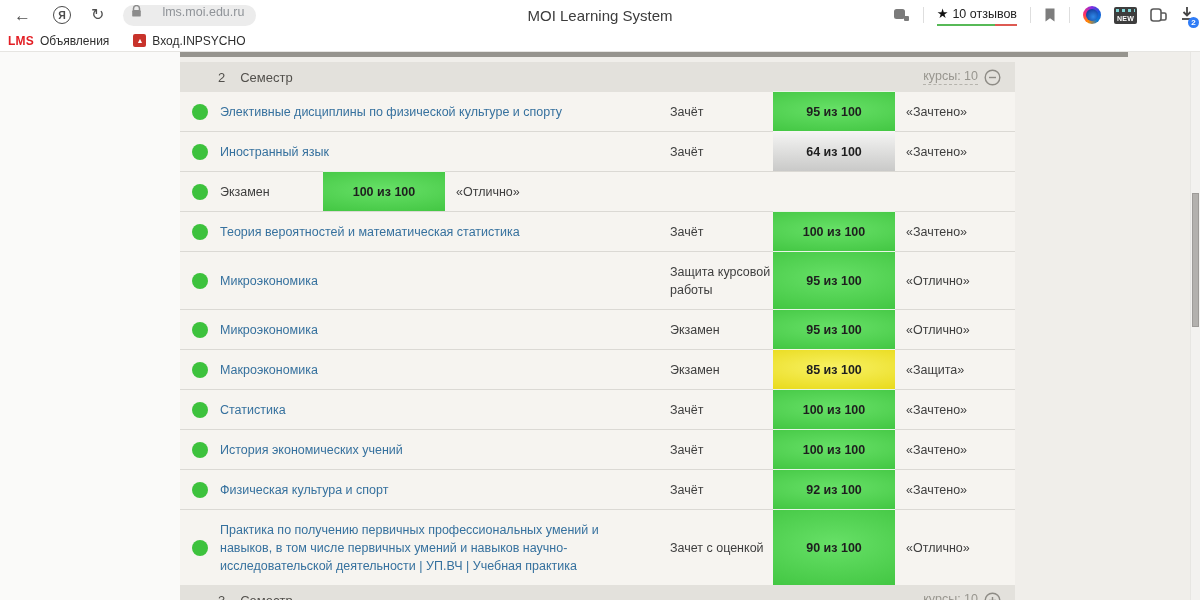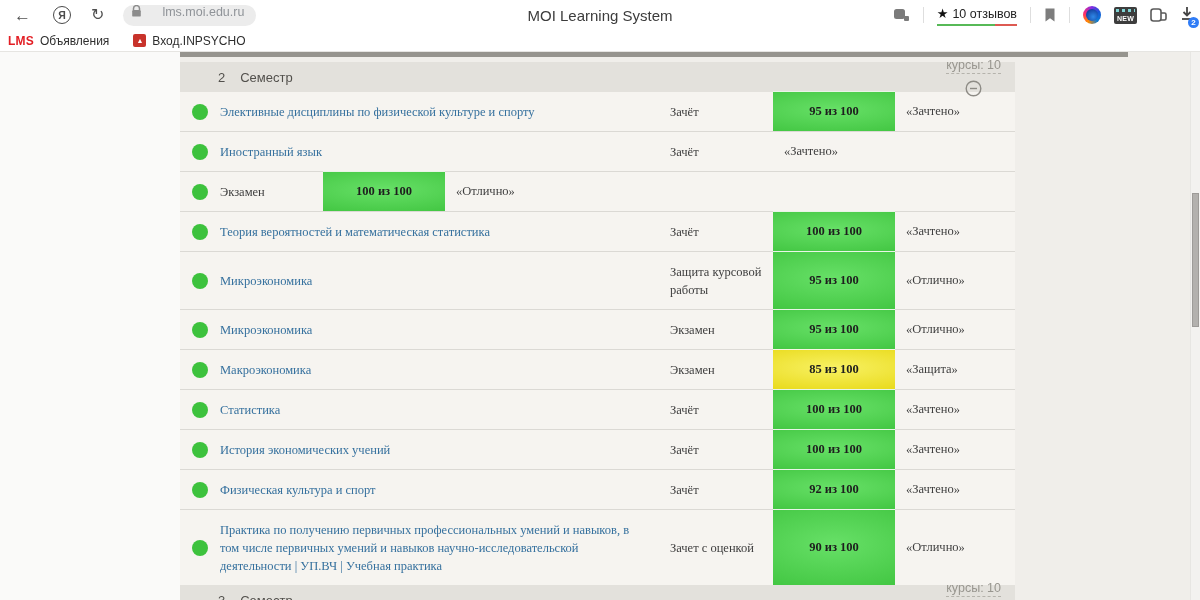--- a/index.html
+++ b/index.html
@@ -48,26 +48,26 @@
 
   
   .content { position:relative; height:548px; background:#f0eeea; overflow:hidden; }
   .left-strip { position:absolute; left:0; top:0; width:180px; height:100%; background:#fafaf9; }
   .top-strip { position:absolute; left:180px; top:0; width:948px; height:5px; background:#96948e; }
   .table { position:absolute; left:180px; top:10px; width:835px; }
 
   .sec-header { height:30px; background:#e3e1dc; display:flex; align-items:center; padding:0 14px 0 38px; }
   .sec-num { font-size:13px; color:#52504c; }
   .sec-label { font-size:13px; color:#52504c; margin-left:15px; }
-  .sec-right { margin-left:auto; display:flex; align-items:center; gap:6px;flex-direction:column; }
+  .sec-right { margin-left:auto; display:flex; align-items:center; gap:6px; }
   .courses-link { font-size:12.5px; color:#98968f; border-bottom:1px dashed #b5b3ac; padding-bottom:1px; cursor:pointer; }
   .circ-icon { cursor:pointer; display:flex; }
 
   .rows { background:#f6f4f0; }
-  .row { display:flex; align-items:center; position:relative;font-family:Liberation Serif, serif; }
+  .row { display:flex; align-items:center; position:relative; }
   .row + .row { border-top:1px solid #dbd9d4; }
   .dot-cell { flex:0 0 40px; display:flex; justify-content:flex-start; padding-left:12px; }
   .dot { width:16px; height:16px; border-radius:50%; background:#3dc23d; }
   .name-cell { flex:0 0 450px; padding:10.5px 30px 10.5px 0; font-size:12.5px; line-height:18px; color:#36719e; cursor:pointer; }
   .type-cell { flex:0 0 103px; padding:10.5px 0; font-size:12.5px; line-height:18px; color:#3e3e3e; }
   .badge-cell { flex:0 0 122px; align-self:stretch; display:flex; align-items:center; justify-content:center;
     margin-top:-1px; border-top:1px solid rgba(251,250,248,.9);
     font-size:12.5px; font-weight:600; color:#1e1e1e; }
   .badge--green  { background:radial-gradient(ellipse 120% 85% at 50% 45%, #67e067 0%, #3fc43f 85%); }
   .badge--yellow { background:radial-gradient(ellipse 120% 85% at 50% 45%, #f8f163 0%, #e7d814 85%); }
@@ -174,20 +174,21 @@
     <span class="badge-cell badge--green">95 из 100</span>
     <span class="grade-cell">«Зачтено»</span>
   </div>
 
   <div class="row">
     <span class="dot-cell">
             <span class="dot"></span>
           </span>
     <span class="name-cell">Иностранный язык</span>
     <span class="type-cell">Зачёт</span>
+    <span class="badge-cell badge--gray">64 из 100</span>
     <span class="grade-cell">«Зачтено»</span>
   </div>
 
   <div class="row">
     <span class="dot-cell">
             <span class="dot"></span>
           </span>
     <span class="type-cell">Экзамен</span>
     <span class="badge-cell badge--green">100 из 100</span>
     <span class="grade-cell">«Отлично»</span>

